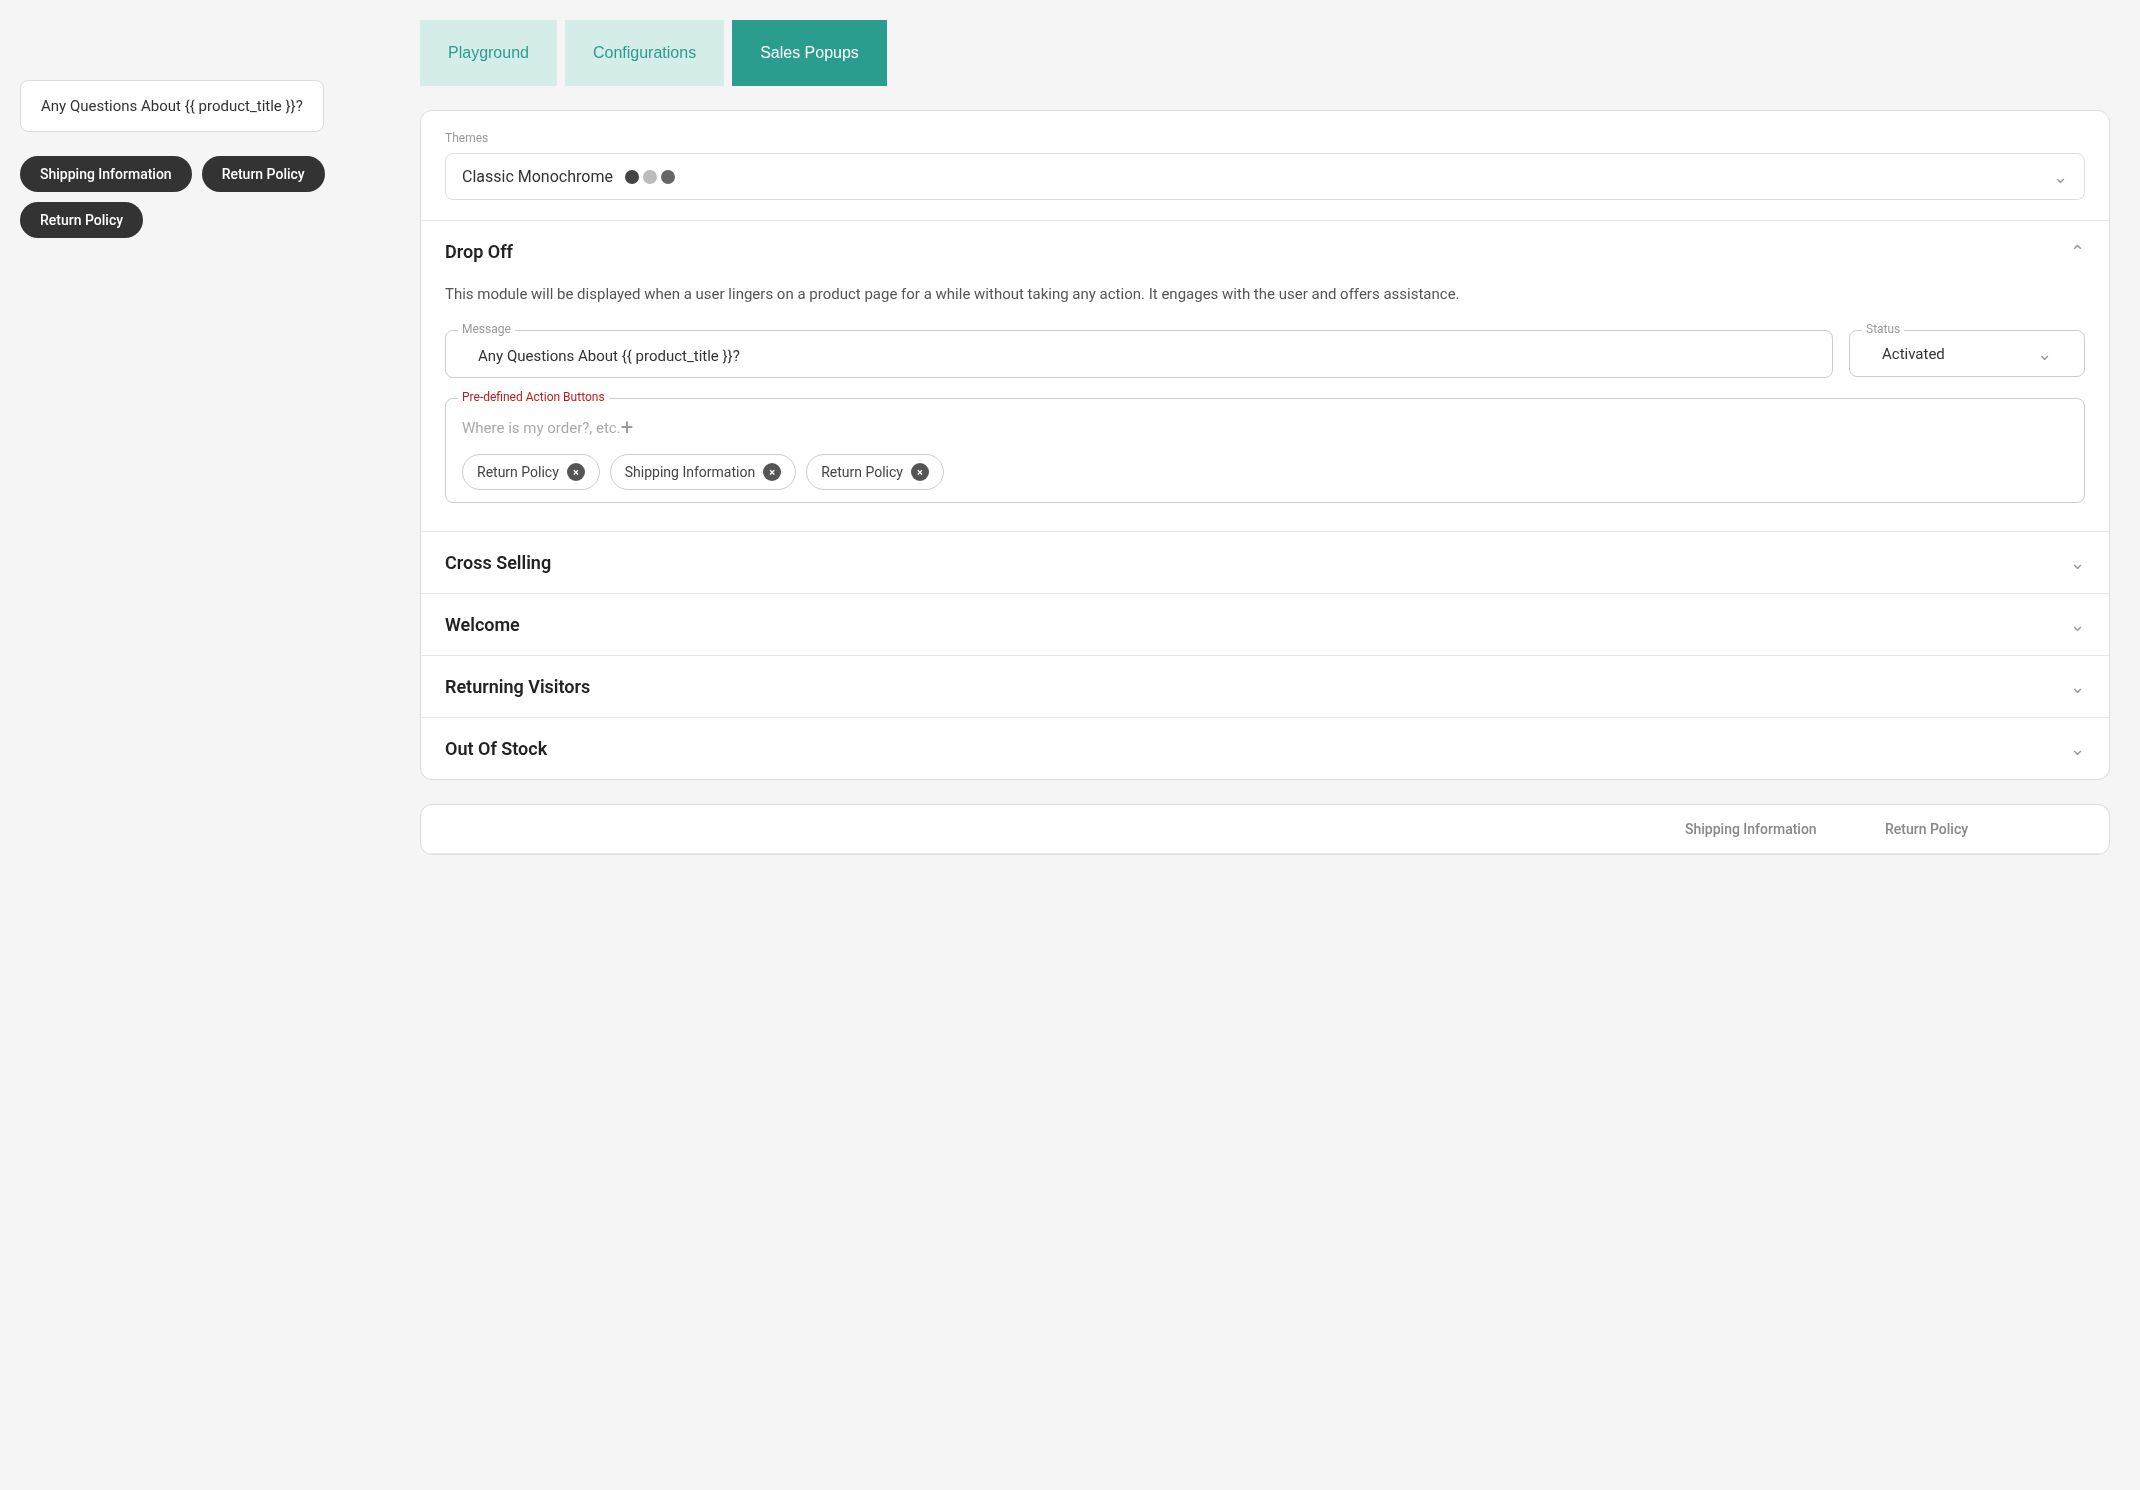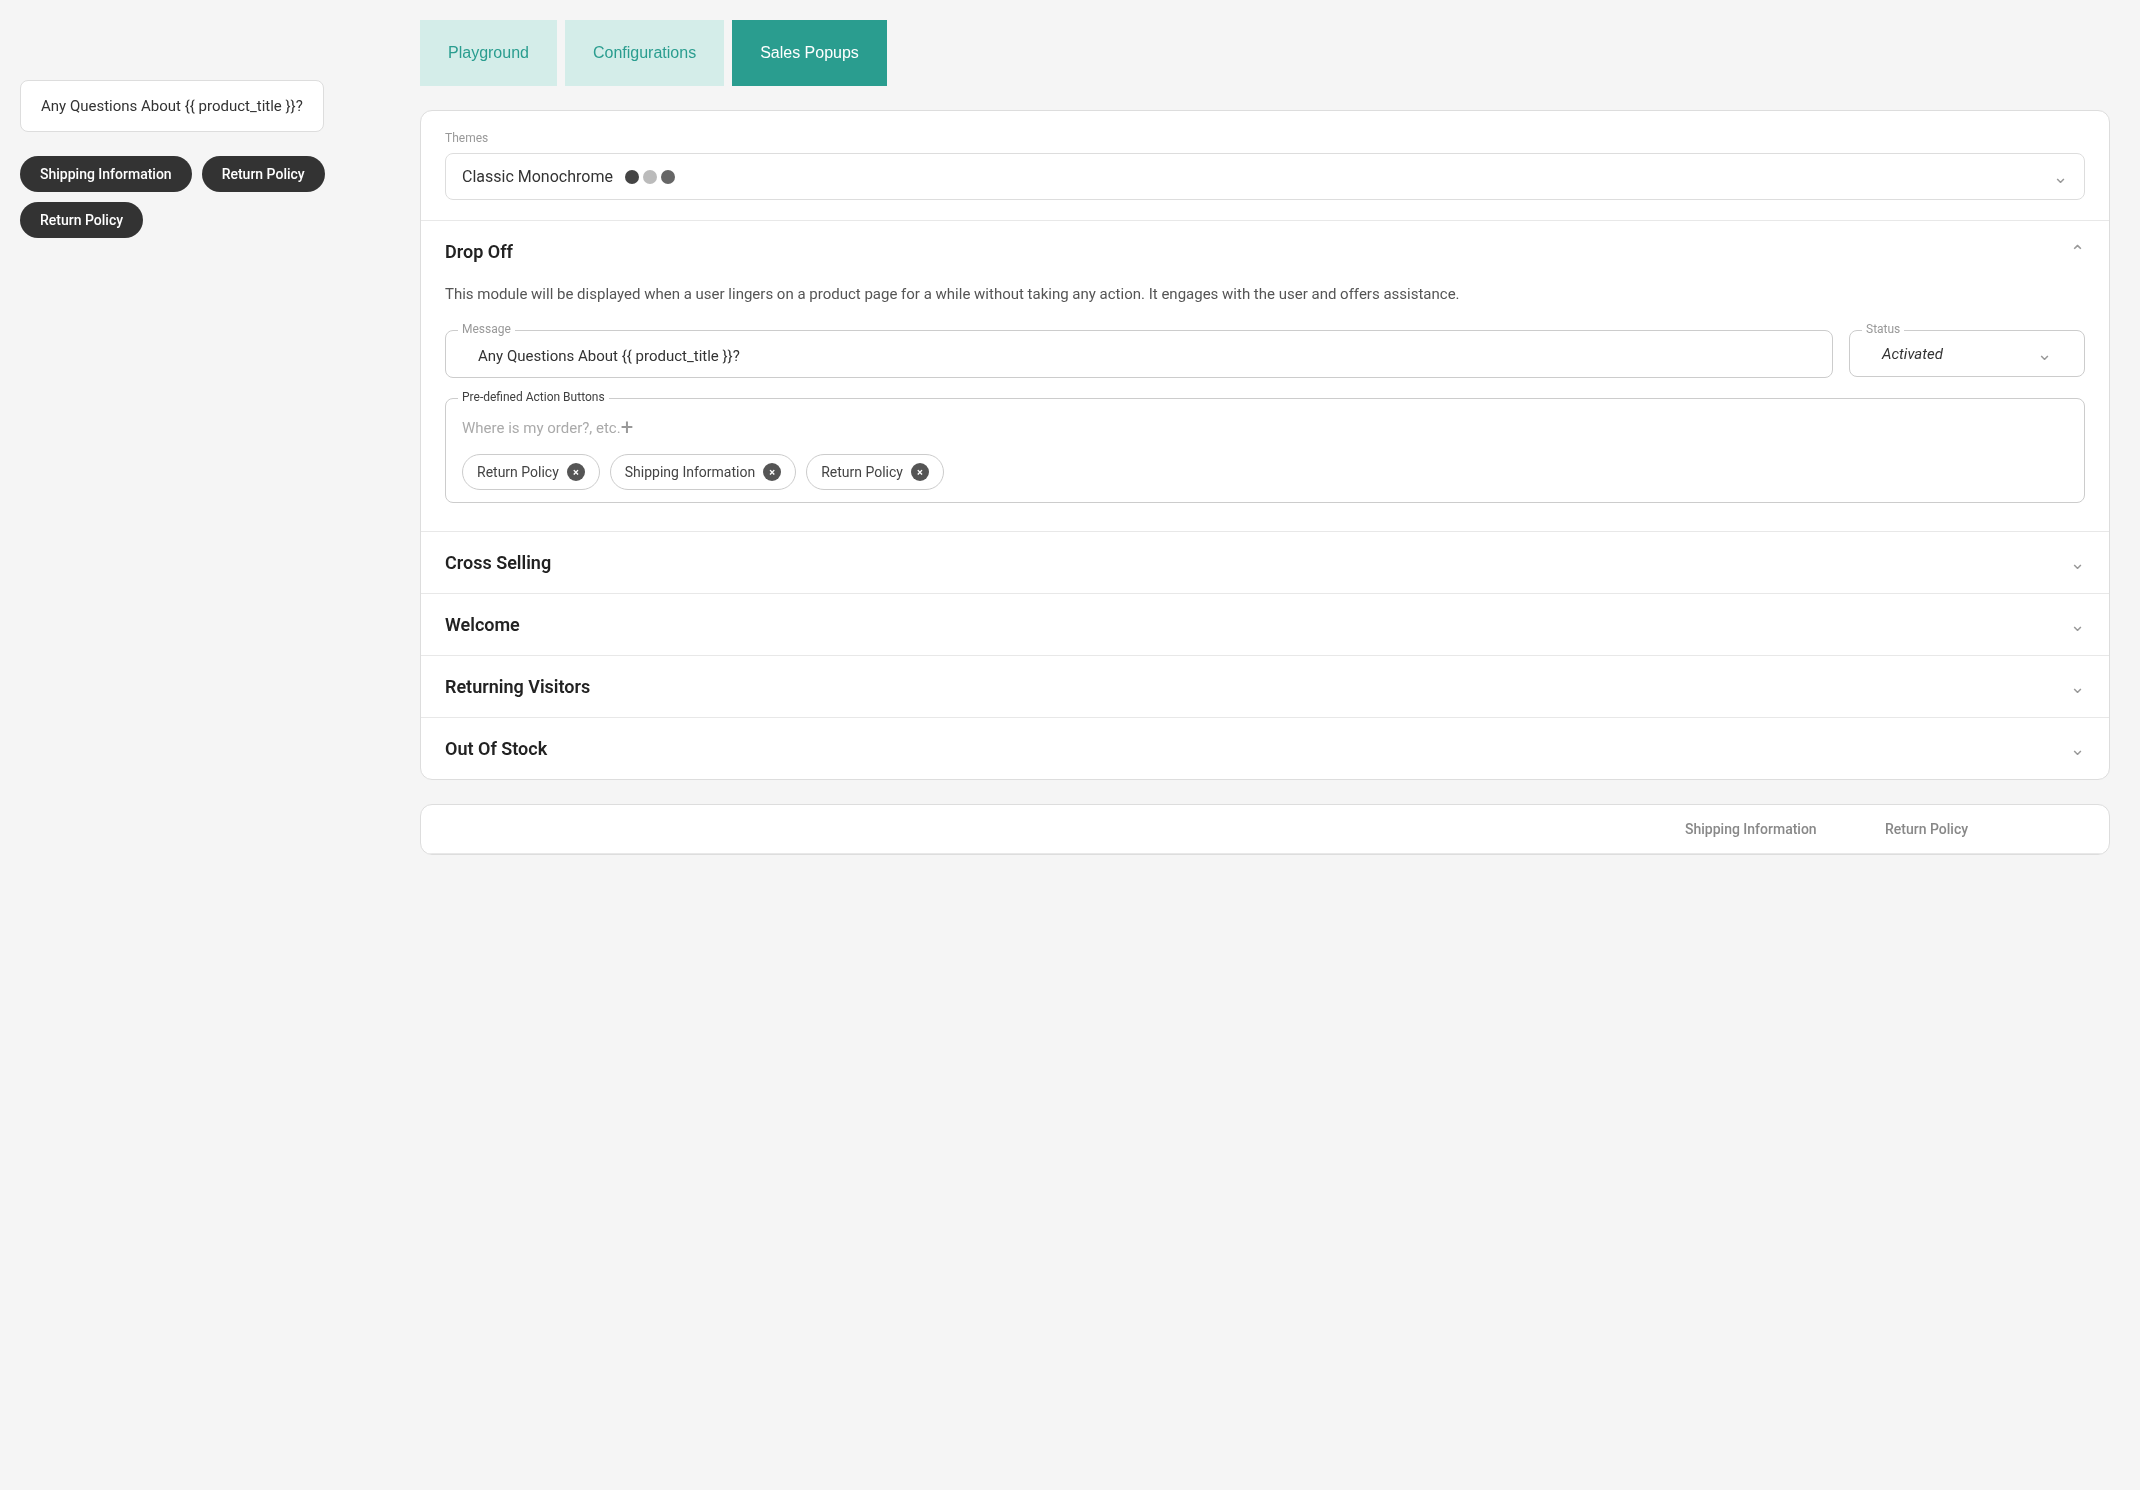--- a/index.html
+++ b/index.html
@@ -223,39 +223,38 @@
 
     .status-wrapper {
       display: flex;
       align-items: center;
       justify-content: space-between;
     }
 
     .status-activated {
       color: #333;
       font-size: 15px;
-      font-style: italic;
     }
 
     
     .action-buttons-wrapper {
       position: relative;
       border: 1px solid #ccc;
       border-radius: 8px;
       padding: 16px 16px 12px 16px;
     }
 
     .action-buttons-label {
       position: absolute;
       top: -9px;
       left: 12px;
       background: white;
       padding: 0 4px;
       font-size: 12px;
-      color: #404040;
+      color: #b91c1c;
     }
 
     .action-input-row {
       display: flex;
       align-items: center;
       justify-content: flex-start;
       margin-bottom: 14px;
     }
 
     .action-input-placeholder {

